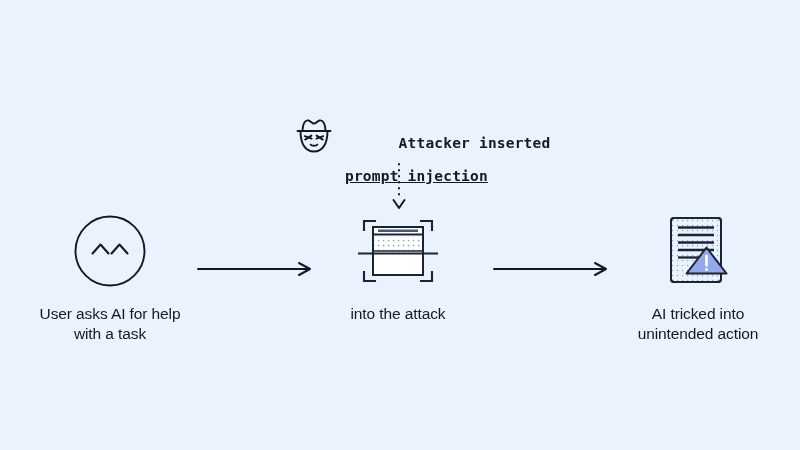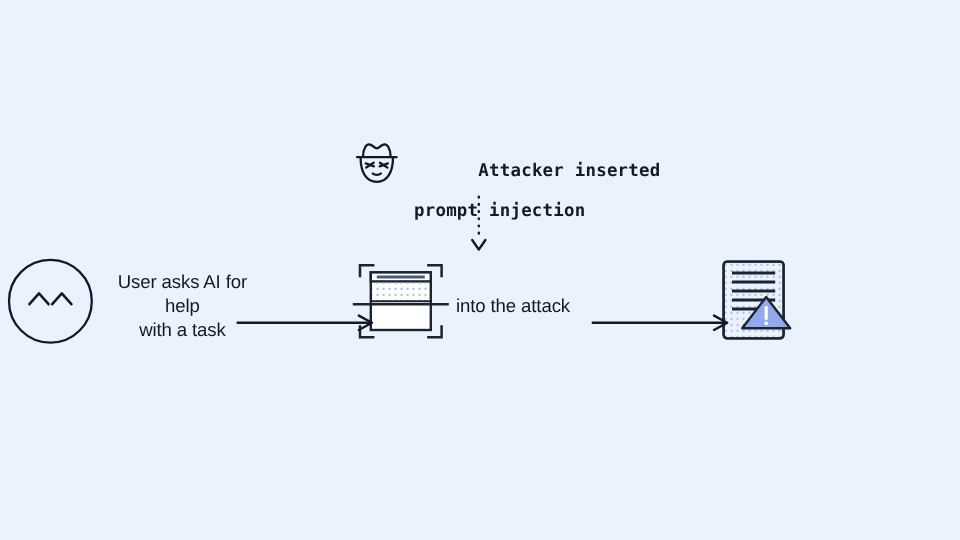--- a/index.html
+++ b/index.html
@@ -41,38 +41,38 @@
   .attacker-text {
     font-family: "DejaVu Sans Mono", "Liberation Mono", monospace;
     font-size: 14.5px;
     line-height: 16.5px;
     letter-spacing: 0.2px;
     color: #111a26;
     font-weight: 700;
     white-space: pre;
     padding-top: 6px;
   }
-  .attacker-text .line2 { display: block; }
+  .attacker-text .line2 { display: block; text-decoration: underline; }
 
   
   .down-arrow {
     position: absolute;
     left: 386px;
     top: 163px;
     width: 26px;
     height: 48px;
   }
 
   
   .stage-node {
     position: absolute;
     top: 208px;
     width: 220px;
     display: flex;
-    flex-direction: row;
+    flex-direction: column;
     align-items: center;
   }
   .stage-node.n1 { left: 0px; }
   .stage-node.n2 { left: 288px; }
   .stage-node.n3 { left: 588px; }
 
   .node-icon {
     height: 86px;
     display: flex;
     align-items: center;
@@ -208,20 +208,24 @@
           <line x1="22" y1="33.5" x2="58" y2="33.5"></line>
           <line x1="22" y1="41.0" x2="58" y2="41.0"></line>
           <line x1="22" y1="48.5" x2="52" y2="48.5"></line>
         </g>
 
         <path d="M50.5 38.5 L70.5 64.5 L30.5 64.5 Z" fill="#93a9ea" stroke="#1b2433" stroke-width="2" stroke-linejoin="round"></path>
         <line x1="50.5" y1="47" x2="50.5" y2="56.5" stroke="#ffffff" stroke-width="2.6" stroke-linecap="round"></line>
         <circle cx="50.5" cy="60.5" r="1.5" fill="#ffffff"></circle>
       </svg>
     </div>
+    <div class="node-caption">
+      <span>AI tricked into</span>
+      <span class="l2">unintended action</span>
+    </div>
   </div>
 
   <span class="h-arrow a1">
     <svg viewBox="0 0 120 20" width="120" height="20" aria-hidden="true">
       <line x1="2" y1="10" x2="112" y2="10" stroke="#10192a" stroke-width="2" stroke-linecap="round"></line>
       <path d="M103 4 L114 10 L103 16" fill="none" stroke="#10192a" stroke-width="2" stroke-linecap="round" stroke-linejoin="round"></path>
     </svg>
   </span>
 
   <span class="h-arrow a2">

